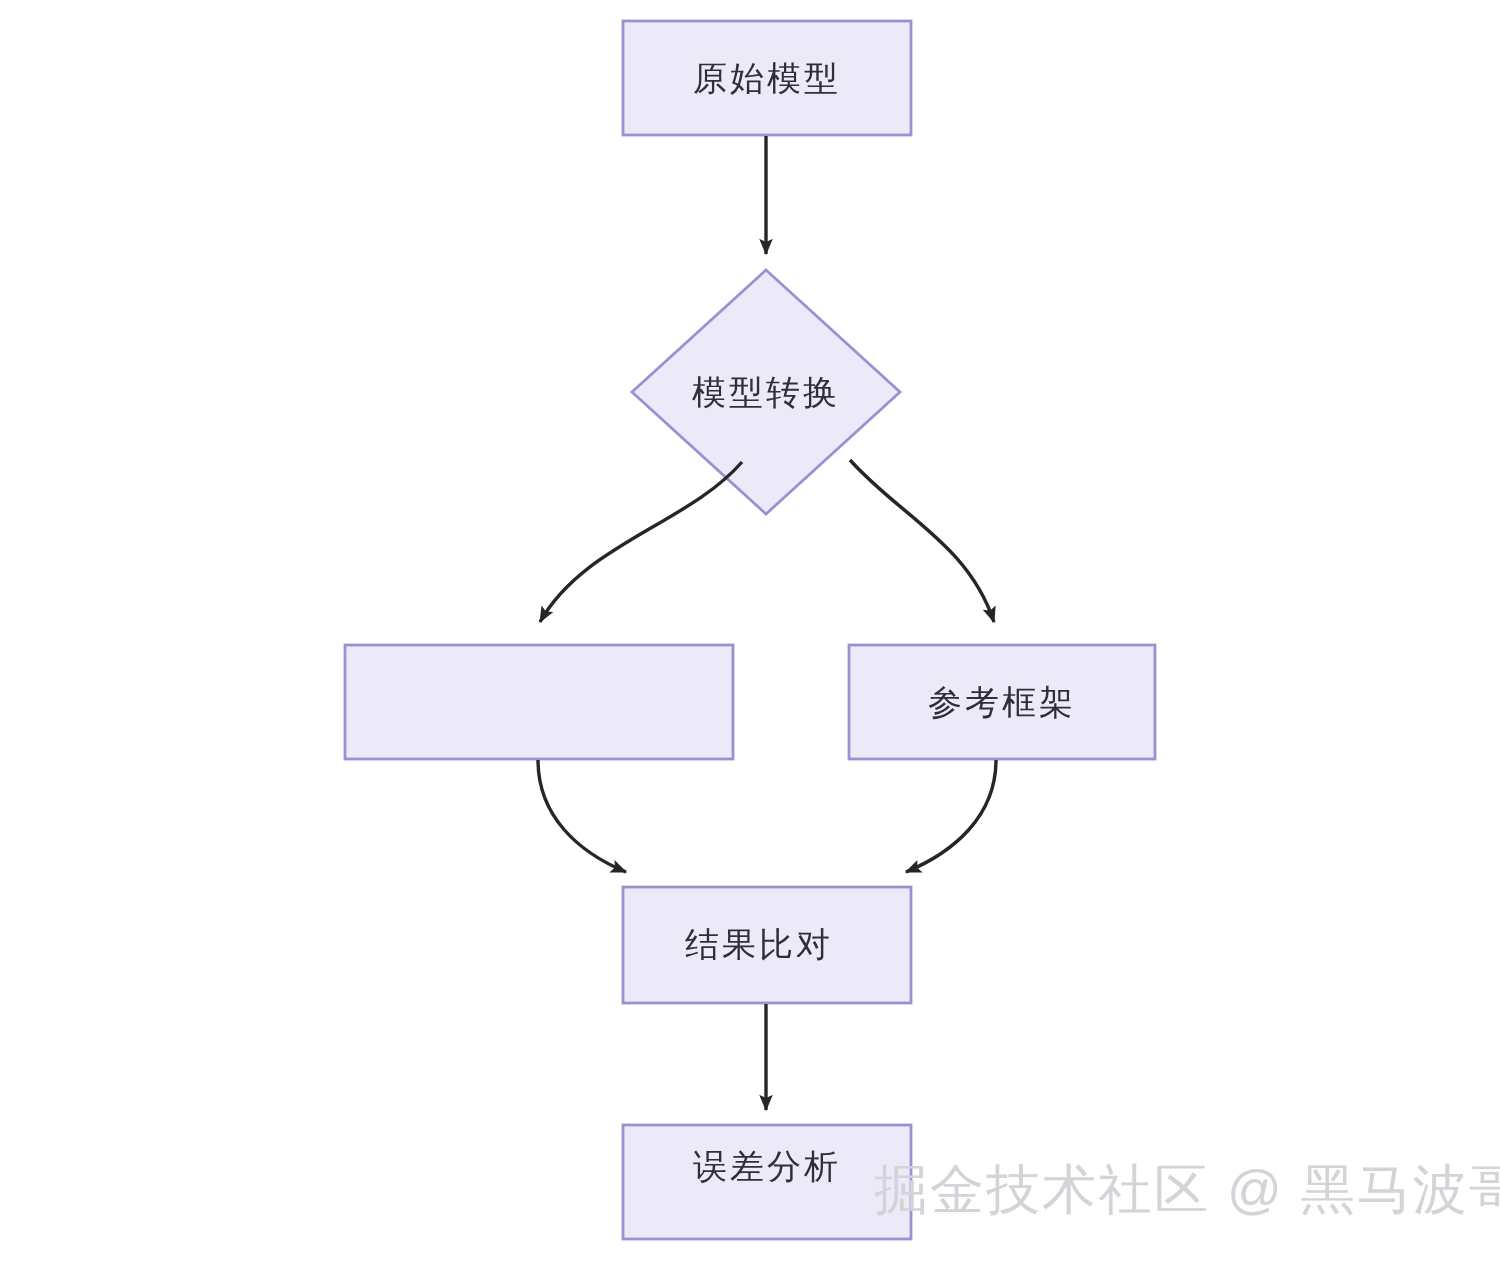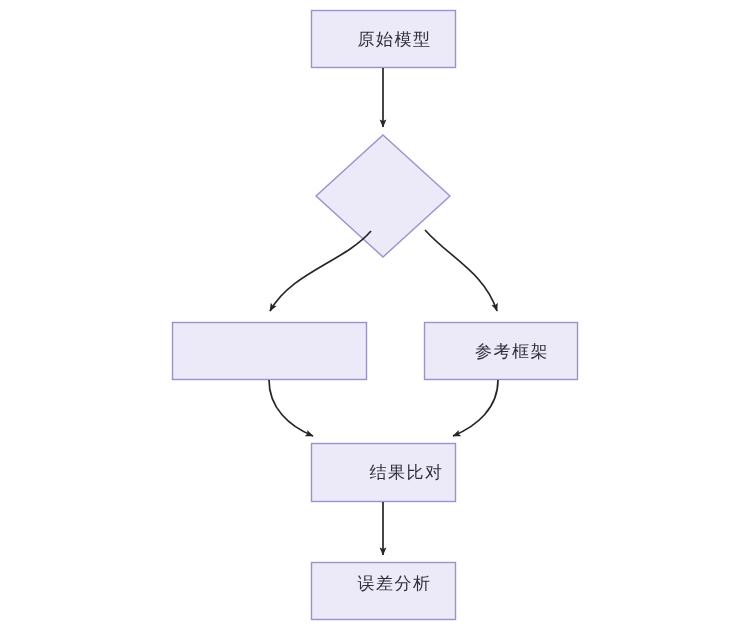--- a/index.html
+++ b/index.html
@@ -34,21 +34,20 @@
     align-items: center;
     justify-content: center;
     color: #2f2f38;
     font-size: 17px;
     letter-spacing: 0.5px;
     white-space: nowrap;
     pointer-events: none;
   }
   .node-label.cjk {
     letter-spacing: 1.5px;
-    margin-left: 11px;
   }
   .watermark {
     position: absolute;
     left: 437px;
     top: 572px;
     width: 310px;
     height: 46px;
     display: flex;
     align-items: center;
     justify-content: flex-start;
@@ -91,22 +90,24 @@
 
     <path d="M269,380 C269,408 289,426 313,436" fill="none" stroke="#262626" stroke-width="1.7" marker-end="url(#arrowhead)"></path>
 
     <path d="M498,380 C498,408 477,426 453,436" fill="none" stroke="#262626" stroke-width="1.7" marker-end="url(#arrowhead)"></path>
 
     <path d="M383,502 L383,555" fill="none" stroke="#262626" stroke-width="1.7" marker-end="url(#arrowhead)"></path>
   </svg>
 
   <div class="node-label cjk" style="left:311px; top:10px; width:145px; height:58px;">原始模型</div>
 
+  <div class="node-label cjk" style="left:316px; top:166px; width:134px; height:60px;">模型转换</div>
 
 
   <div class="node-label cjk" style="left:424px; top:322px; width:154px; height:58px;">参考框架</div>
 
-  <div class="node-label cjk" style="left:323px; top:443px; width:145px; height:59px;">结果比对</div>
+  <div class="node-label cjk" style="left:307px; top:443px; width:145px; height:59px;">结果比对</div>
 
   <div class="node-label cjk" style="left:311px; top:562px; width:145px; height:43px;">误差分析</div>
 
+  <div class="watermark">掘金技术社区 @ 黑马波哥</div>
 
 </div>
 
 </body></html>

